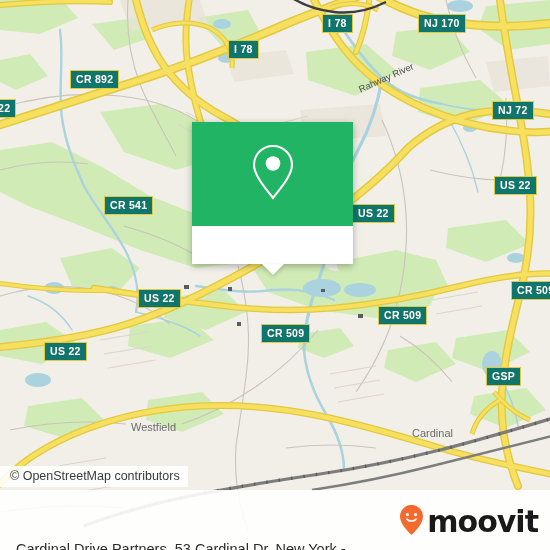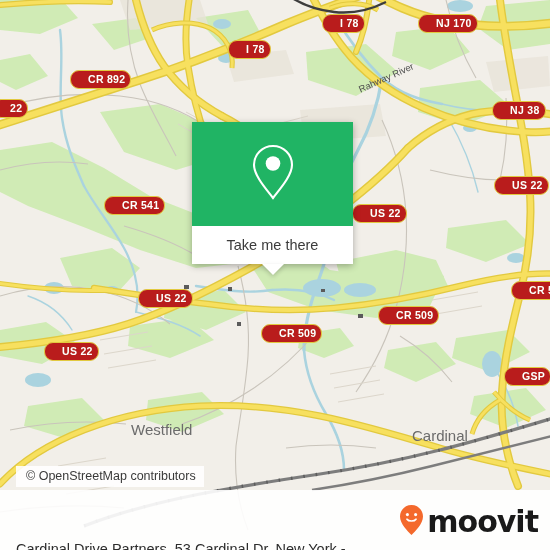--- a/index.html
+++ b/index.html
@@ -10,39 +10,39 @@
   }
   #app{position:relative;width:550px;height:550px;overflow:hidden;background:#f2efe9;}
 
   
   #map{position:absolute;left:0;top:0;width:550px;height:550px;}
   #map svg{display:block;width:550px;height:550px;}
 
   
   .shield{
     position:absolute;
-    background:#b91c1c;
+    background:#0f766e;
     border:1px solid #e2c93f;
-    border-radius:9px;
+    border-radius:0;
     color:#ffffff;
     font-weight:bold;
     font-size:10.5px;
     letter-spacing:.3px;
     line-height:14px;
-    padding:1px 5px 2px 17px;
+    padding:1px 5px 2px 5px;
     white-space:nowrap;
     text-shadow:0 0 1px rgba(120,100,20,.35);
     font-family:"Liberation Sans", sans-serif;
   }
 
   
   .place{
     position:absolute;
     color:#6b6b6b;
-    font-size:15px;
+    font-size:11px;
     white-space:nowrap;
     font-family:"Liberation Sans", sans-serif;
   }
   .water-label{
     position:absolute;
     color:#4f4f4f;
     font-size:9.5px;
     white-space:nowrap;
     font-family:"Liberation Sans", sans-serif;
   }
@@ -77,21 +77,21 @@
     left:50%;margin-left:-11px;bottom:-11px;
     width:0;height:0;
     border-left:11px solid transparent;
     border-right:11px solid transparent;
     border-top:11px solid #ffffff;
     filter:drop-shadow(0 2px 2px rgba(0,0,0,.18));
   }
 
   
   #attrib{
-    position:absolute;left:16px;top:466px;
+    position:absolute;left:0;top:466px;
     background:rgba(255,255,255,.88);
     padding:3px 8px 4px 10px;
     font-size:12.5px;color:#3a3a3a;
     z-index:30;
     font-family:"Liberation Sans", sans-serif;
   }
 
   
   #footer{
     position:absolute;left:0;top:490px;width:550px;height:60px;
@@ -289,49 +289,48 @@
       </g>
     </svg>
   </div>
 
   <div id="shields">
     <div class="shield" style="left:322px;top:14px">I 78</div>
     <div class="shield" style="left:418px;top:14px">NJ 170</div>
     <div class="shield" style="left:228px;top:40px">I 78</div>
     <div class="shield" style="left:70px;top:70px">CR 892</div>
     <div class="shield" style="left:-8px;top:99px">22</div>
-    <div class="shield" style="left:492px;top:101px">NJ 38</div>
+    <div class="shield" style="left:492px;top:101px">NJ 72</div>
     <div class="shield" style="left:494px;top:176px">US 22</div>
     <div class="shield" style="left:104px;top:196px">CR 541</div>
     <div class="shield" style="left:352px;top:204px">US 22</div>
     <div class="shield" style="left:138px;top:289px">US 22</div>
     <div class="shield" style="left:511px;top:281px">CR 509</div>
     <div class="shield" style="left:378px;top:306px">CR 509</div>
     <div class="shield" style="left:261px;top:324px">CR 509</div>
     <div class="shield" style="left:44px;top:342px">US 22</div>
-    <div class="shield" style="left:504px;top:367px">GSP</div>
+    <div class="shield" style="left:486px;top:367px">GSP</div>
   </div>
 
   <div id="places">
     <div class="place" style="left:131px;top:421px">Westfield</div>
     <div class="place" style="left:412px;top:427px">Cardinal</div>
     <div class="water-label" style="left:359px;top:84px;transform:rotate(-24deg);transform-origin:left center">Rahway River</div>
   </div>
 
   <div id="popup">
     <div id="popup-top">
       <span>
         <svg width="48" height="60" viewBox="0 0 48 60" xmlns="http://www.w3.org/2000/svg">
           <path d="M24 4 C13.5 4 5 12.4 5 22.8 C5 34 18 48 24 56 C30 48 43 34 43 22.8 C43 12.4 34.5 4 24 4 Z" fill="none" stroke="#ffffff" stroke-width="2.1"></path>
           <circle cx="24" cy="21.5" r="7.3" fill="#ffffff"></circle>
         </svg>
       </span>
     </div>
     <div id="popup-bottom">
-      <span class="lbl">Take me there</span>
       <div id="popup-tail"></div>
     </div>
   </div>
 
   <div id="attrib">© OpenStreetMap contributors</div>
 
   <div id="footer">
     <div id="footer-title">Cardinal Drive Partners, 53 Cardinal Dr, New York - New Jersey</div>
     <div id="brand">
       <span>

